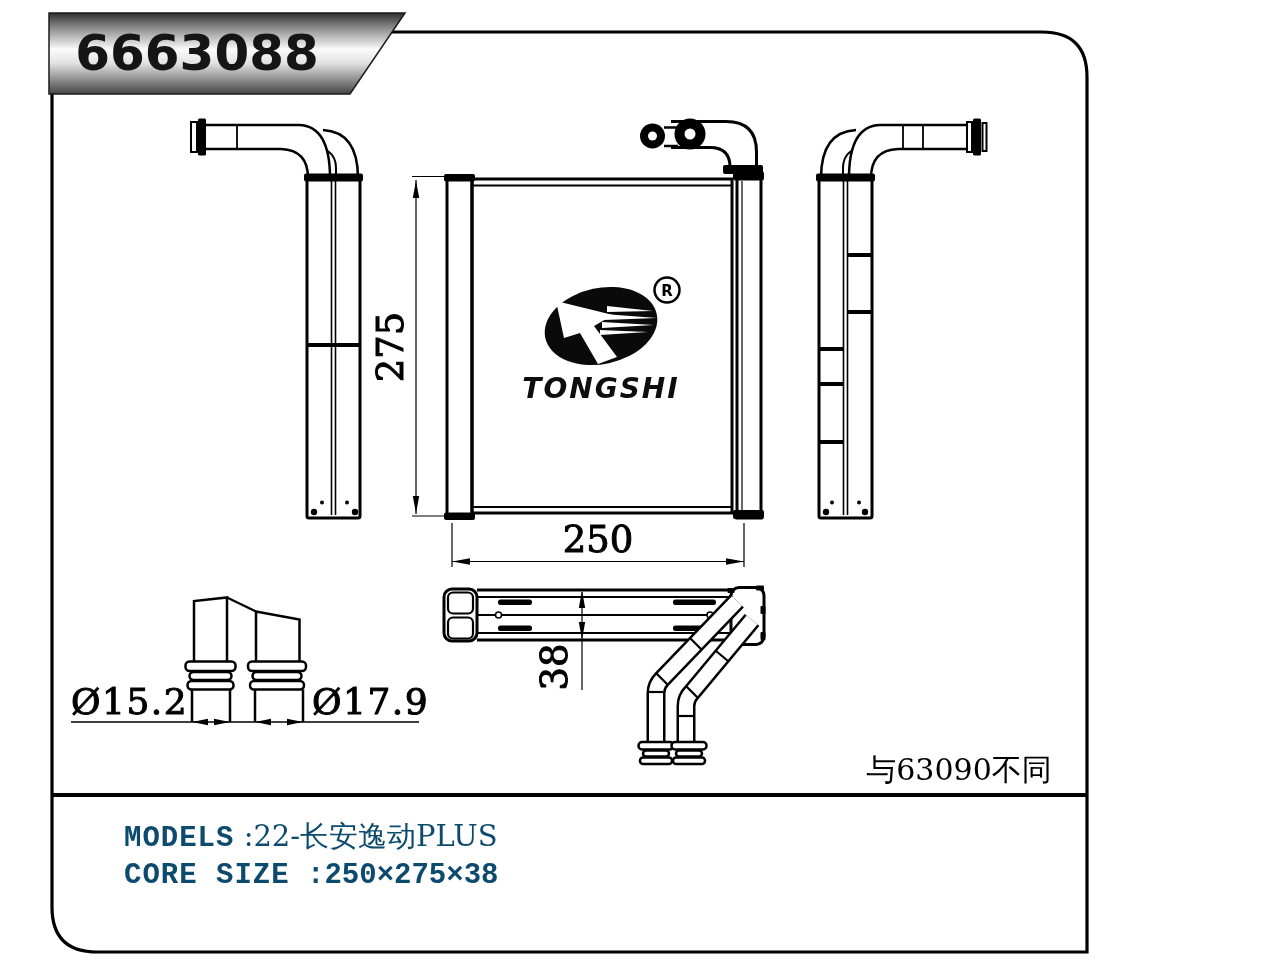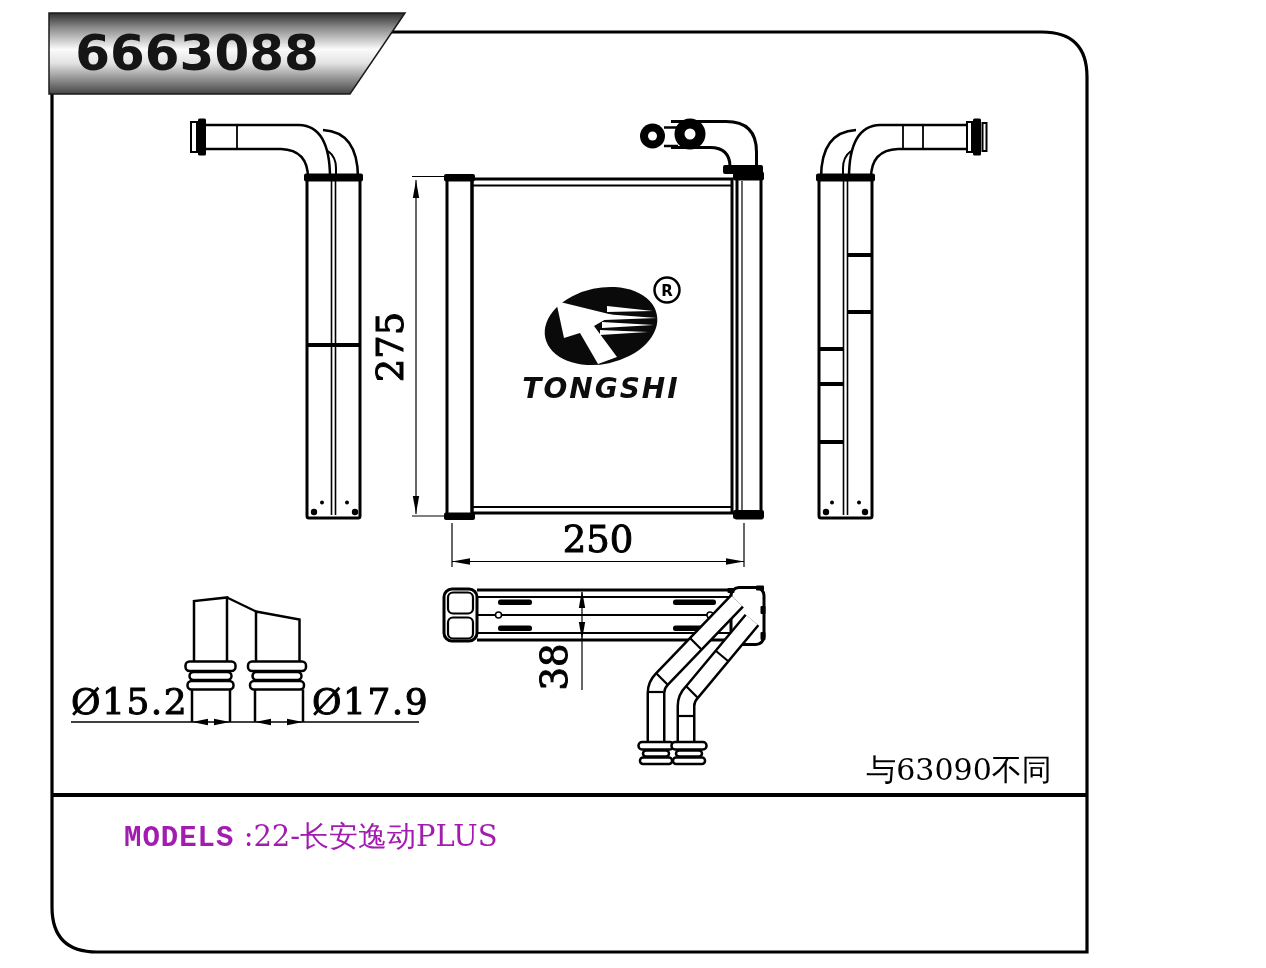--- a/index.html
+++ b/index.html
@@ -7,21 +7,21 @@
          font-family:"DejaVu Sans",sans-serif;margin-left:19px;}
   svg{position:absolute;left:0;top:0;}
   text{fill:#000;}
   .dim-lg{font:37px "DejaVu Serif",serif;}
   .dim-md{font:36px "DejaVu Serif",serif;letter-spacing:1.5px;}
   .note-txt{font:30px "DejaVu Serif",serif;}
   .banner-txt{font:bold 50px "DejaVu Sans",sans-serif;fill:#151515;}
   .logo-txt{font:italic bold 28px "DejaVu Sans",sans-serif;letter-spacing:2px;fill:#0d0d0d;}
   .reg-txt{font:bold 15px "DejaVu Sans",sans-serif;}
   .info{position:absolute;left:105px;top:816px;}
-  .info-row{height:40px;line-height:40px;white-space:nowrap;color:#a21caf;}
+  .info-row{height:40px;line-height:40px;white-space:nowrap;color:#0c4a6e;}
   .lbl{font-family:"Liberation Mono","DejaVu Sans Mono",monospace;font-weight:bold;
        font-size:29px;letter-spacing:1px;}
   .val{font-family:"DejaVu Serif","Liberation Serif",serif;font-size:29px;white-space:pre;}
   .val.heavy{font-family:"Liberation Mono","DejaVu Sans Mono",monospace;font-weight:bold;
        font-size:29px;letter-spacing:0;}
 </style>
 </head>
 <body>
 
 <div id="stage">
@@ -213,14 +213,17 @@
     <text class="dim-md" x="293" y="714">Ø17.9</text>
   </g>
 
   <text class="note-txt" x="940" y="780" text-anchor="middle">与63090不同</text>
 </svg>
 
 <div class="info">
   <div class="info-row">
     <span class="lbl">MODELS</span><span class="val"> :22-长安逸动PLUS</span>
   </div>
+  <div class="info-row">
+    <span class="lbl">CORE SIZE</span><span class="val heavy"> :250×275×38</span>
+  </div>
 </div>
 </div>
 
 </body></html>

